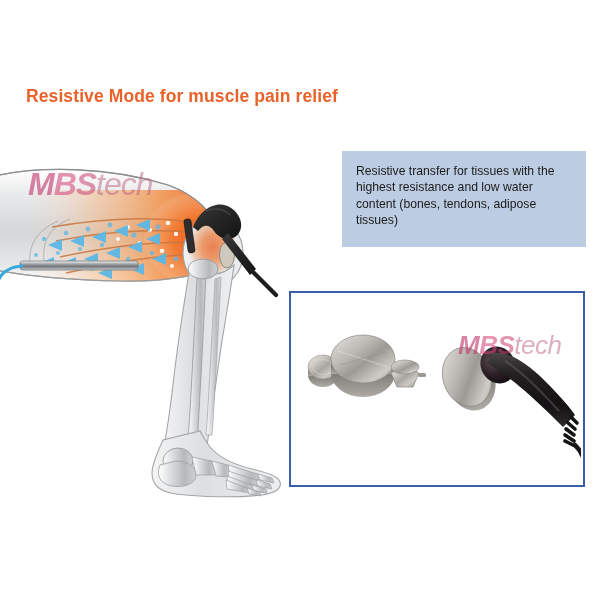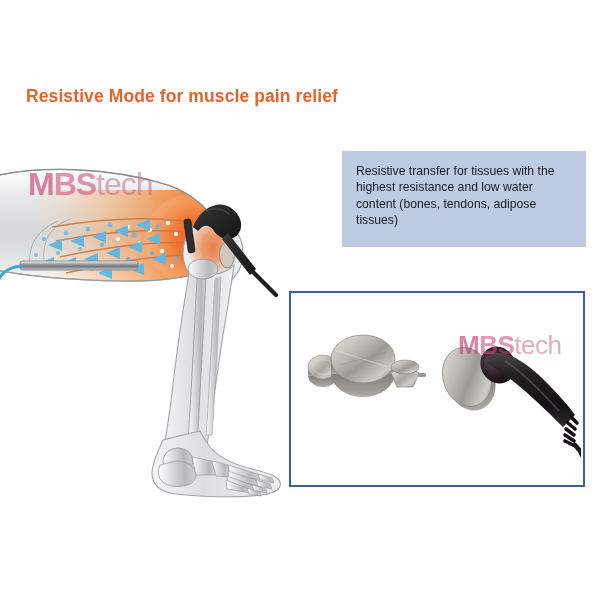--- a/index.html
+++ b/index.html
@@ -33,21 +33,21 @@
   #leg-illustration svg{display:block;}
 
   
   #wm-leg{
     position:absolute;left:30px;top:168px;
     font-size:31px;font-weight:bold;color:#c9淡;
     pointer-events:none;
   }
   .wm{
     position:absolute;font-weight:bold;white-space:nowrap;
-    pointer-events:none;user-select:none;
+    pointer-events:none;user-select:none;font-style:italic;
   }
   .wm .m{color:rgba(196,57,110,.62);}
   .wm .b{color:rgba(214,70,124,.58);}
   .wm .s{color:rgba(200,66,114,.55);}
   .wm .tech{color:rgba(188,96,130,.50);font-weight:normal;}
 
   #wm-leg{left:28px;top:166px;font-size:32px;letter-spacing:-1px;}
   #wm-inset{left:458px;top:330px;font-size:26px;letter-spacing:-.5px;}
 
   

